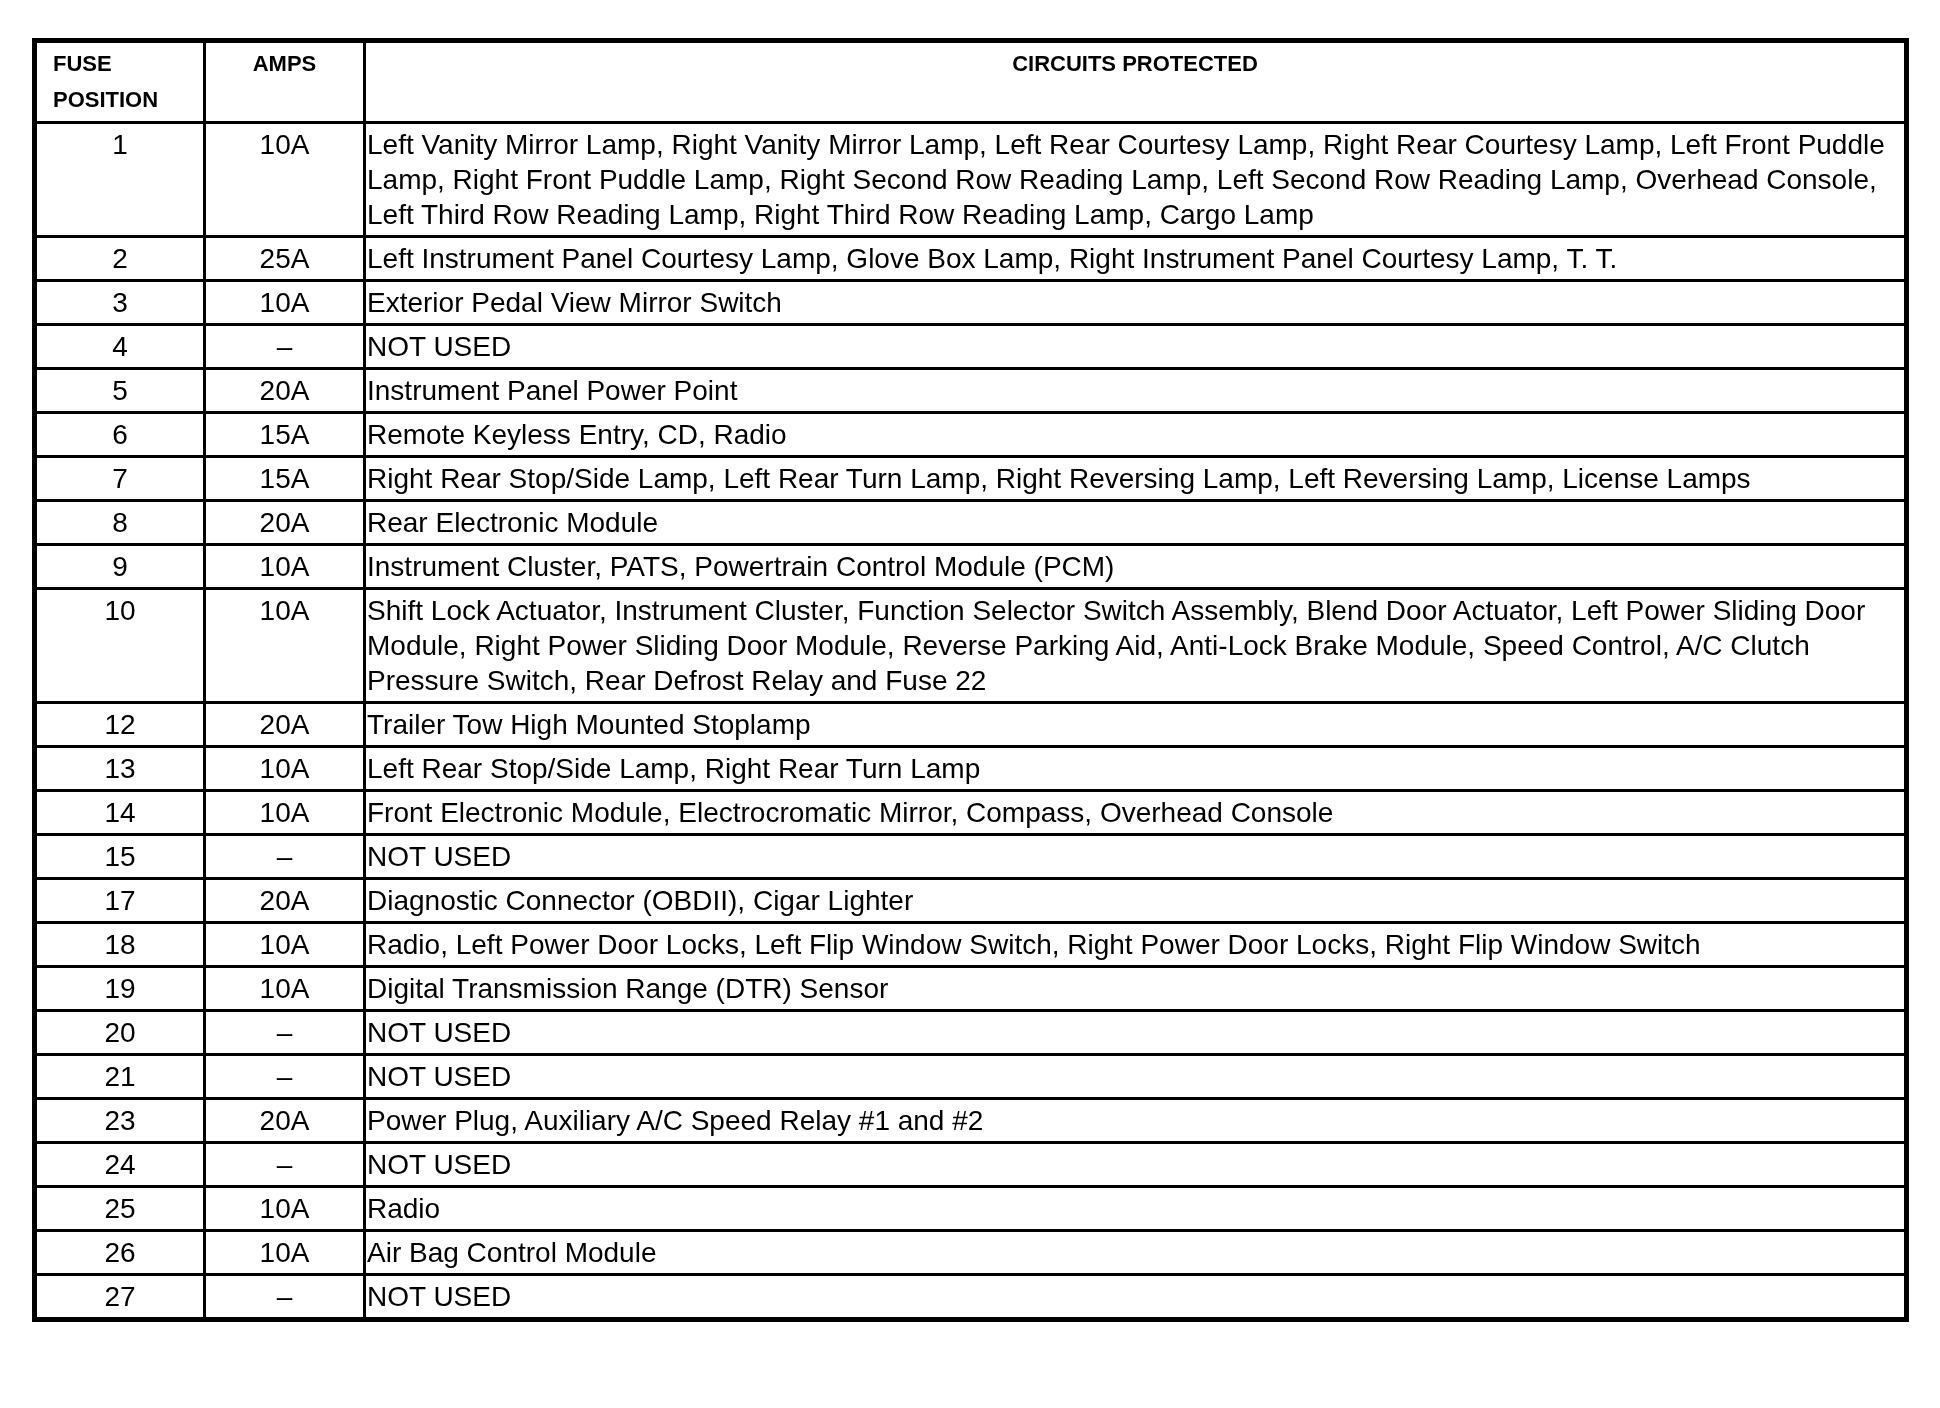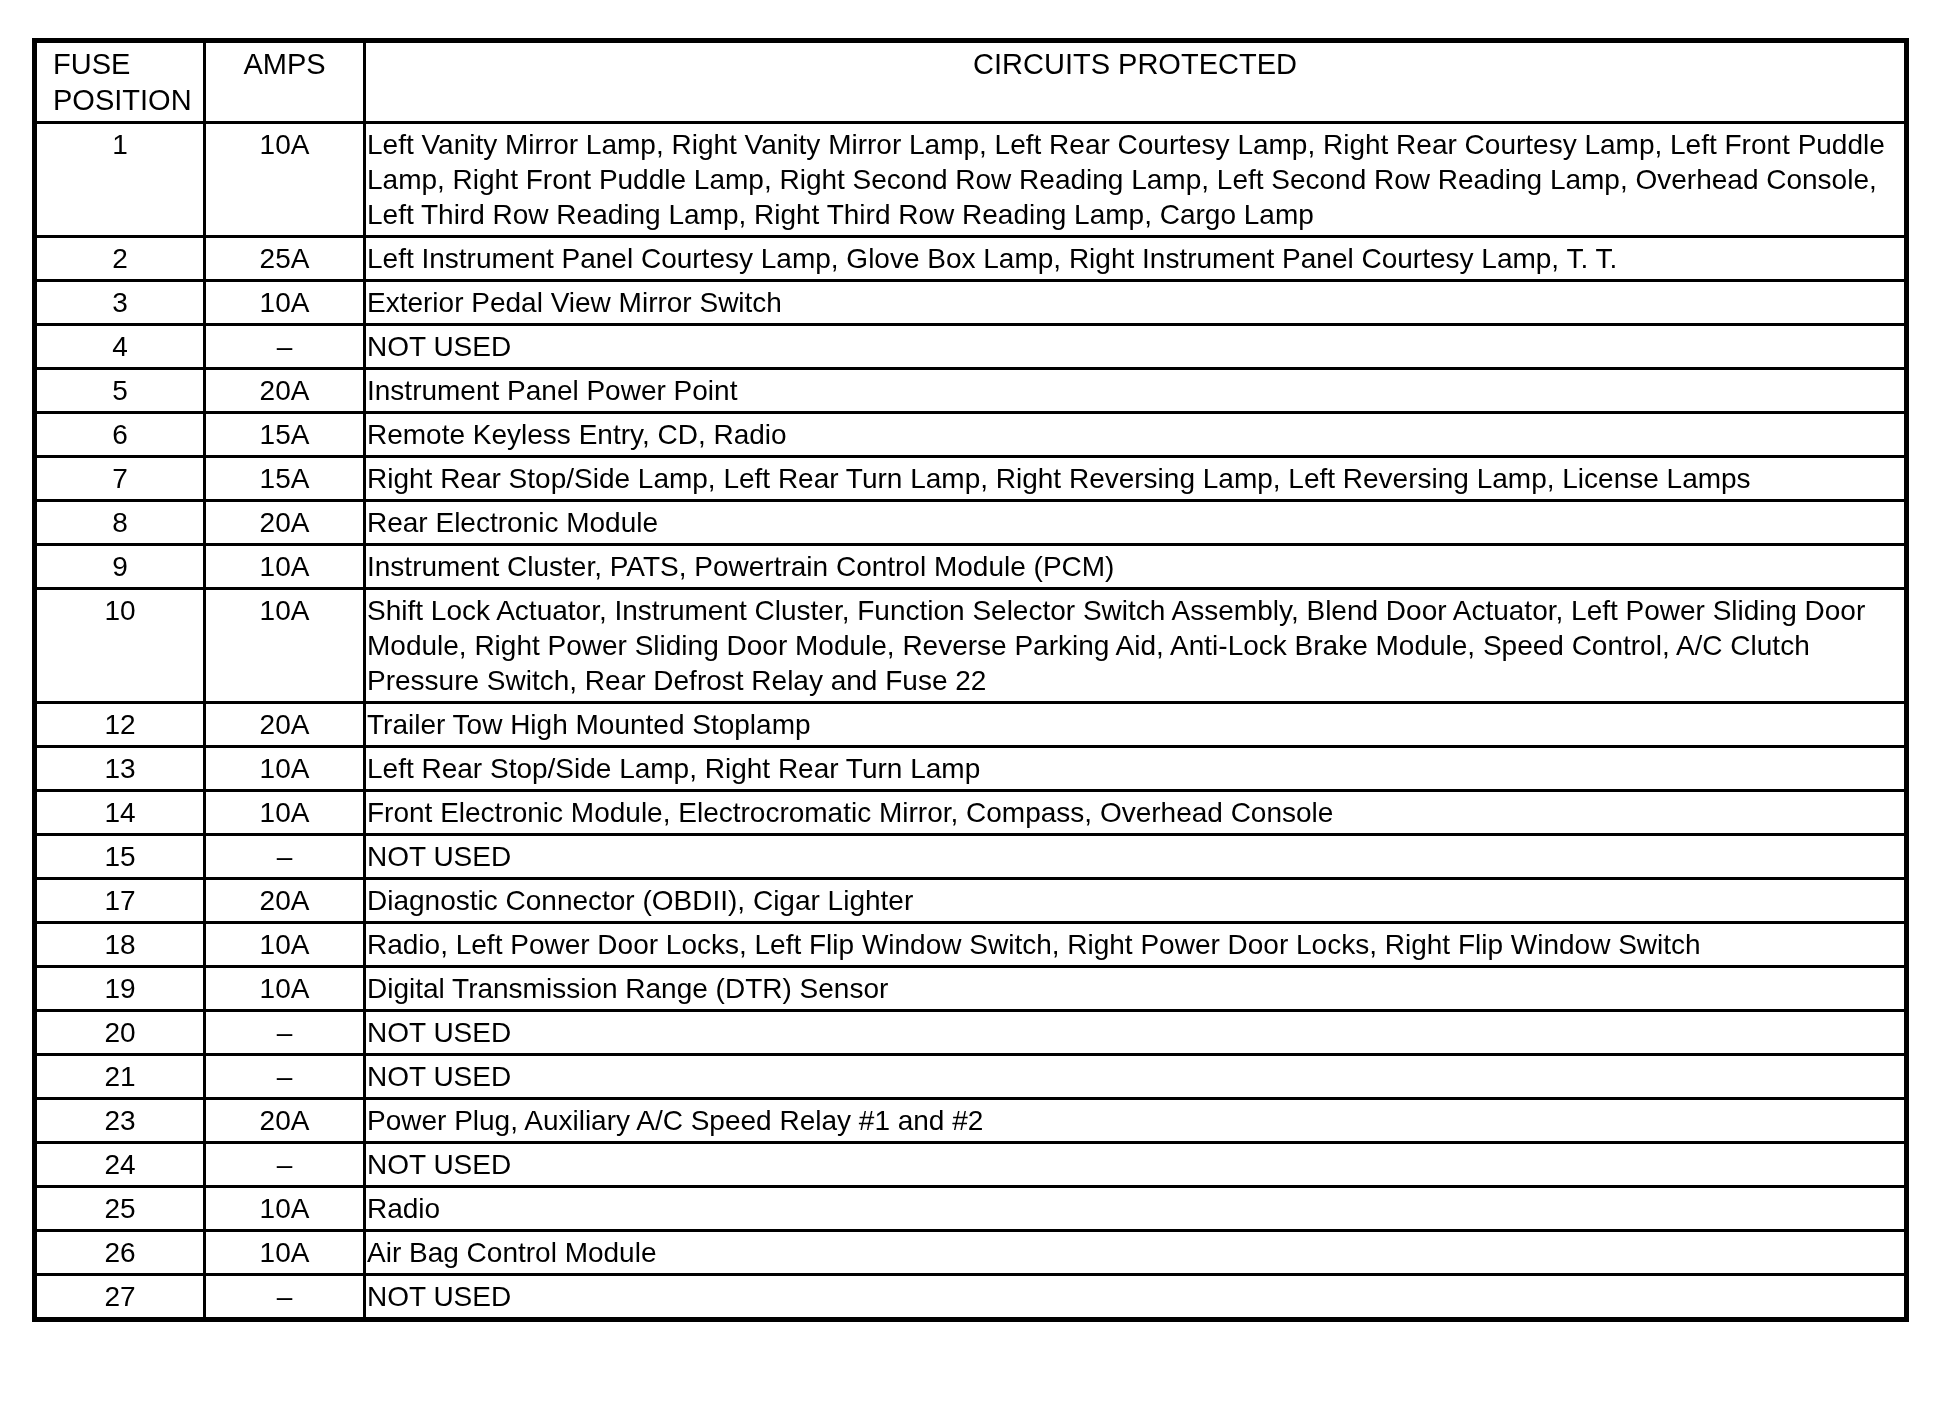--- a/index.html
+++ b/index.html
@@ -29,22 +29,22 @@
     vertical-align: top;
     font-size: 28px;
     line-height: 35px;
     padding-top: 3px;
     padding-bottom: 3px;
     overflow: hidden;
   }
   col.c-pos  { width: 170px; }
   col.c-amps { width: 160px; }
   thead th {
-    font-weight: normal;
-    font-size: 29px;
+    font-weight: bold;
+    font-size: 22px;
     line-height: 36px;
     height: 72px;
   }
   th.col-pos {
     text-align: left;
     padding-left: 16px;
     padding-right: 16px;
   }
   th.col-amps, th.col-circ {
   }

